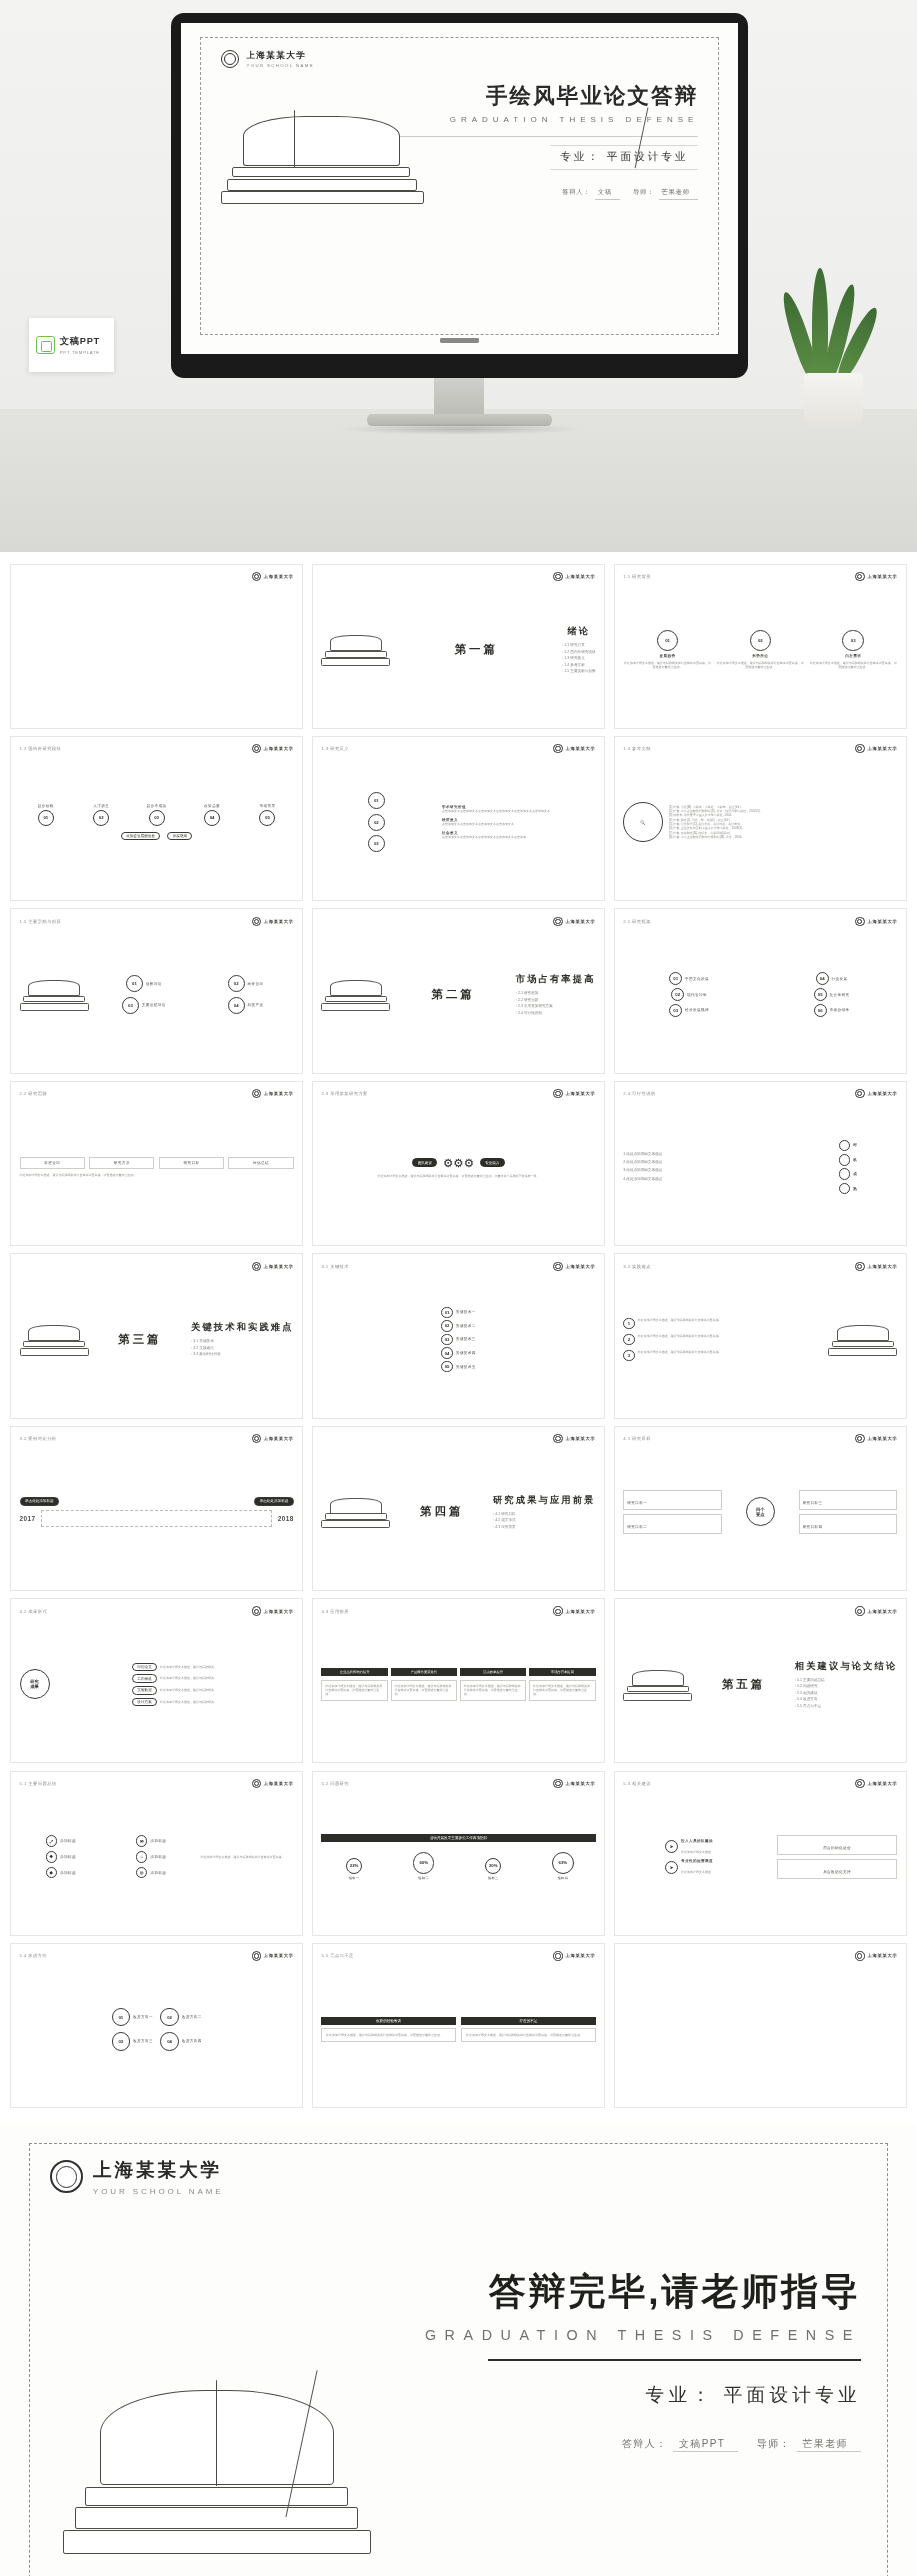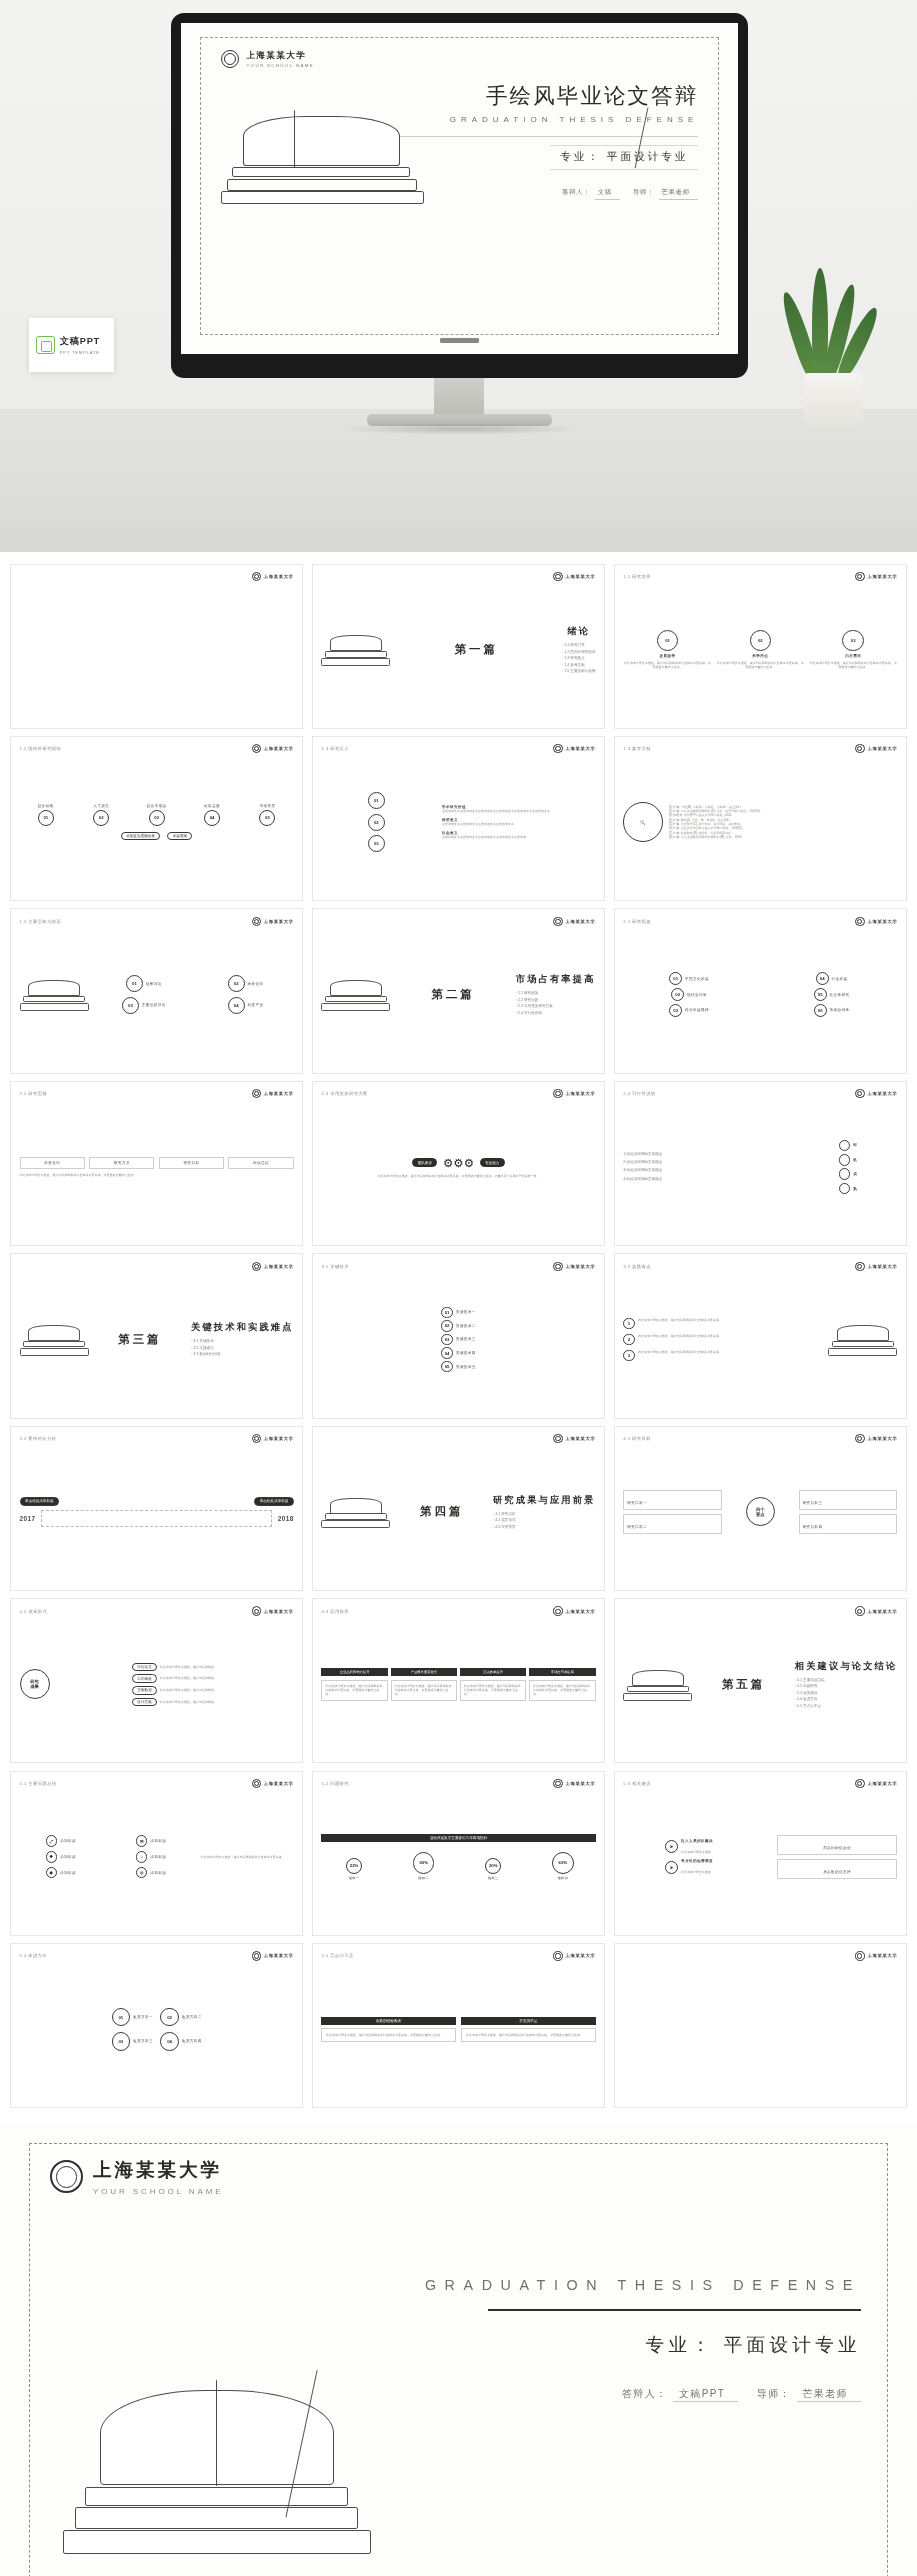--- a/index.html
+++ b/index.html
@@ -60,21 +60,21 @@
 
   
   .s1 {
     position: absolute; inset: 14.3px 18.6px 18.6px 18.6px;
     border: 0.7px dashed #9a9a95;
     padding: 11.5px 20px;
   }
   .s1-top { display:flex; align-items:center; gap:7.2px; }
   .s1-right { text-align: right; margin-top: 13px; }
   .s1-title {
-    font-size: 21.5px; letter-spacing: 2.1px; color:#2a2a2a; font-weight:400;
+    font-size: 21.5px; letter-spacing: 2.1px; color:#2a2a2a; font-weight:700;
   }
   .s1-sub {
     font-size: 8px; letter-spacing: 5px; color:#6e6e6a; margin-top:5px;
   }
   .s1-rule { height:0.7px; background:#cfcfca; margin:11.5px 0 8.6px auto; width: 301px; }
   .s1-major {
     font-size: 10.7px; letter-spacing: 2.9px; color:#333;
     border-top:0.7px solid #d8d8d3; border-bottom:0.7px solid #d8d8d3;
     display:inline-block; padding:4.3px 10px;
   }
@@ -1090,20 +1090,21 @@
 
     <div class="fs-top">
       <span class="badge lg"></span>
       <span>
         <div class="fs-school">上海某某大学</div>
         <div class="fs-school-en">YOUR SCHOOL NAME</div>
       </span>
     </div>
 
     <div class="fs-right">
+      <div class="fs-title">答辩完毕,请老师指导</div>
       <div class="fs-sub">GRADUATION THESIS DEFENSE</div>
       <div class="fs-rule"></div>
       <div class="fs-major">专业： 平面设计专业</div>
       <div class="fs-meta">
         <em style="font-style:normal">答辩人：</em><span>文稿PPT</span>
         <em style="font-style:normal;margin-left:14.3px">导师：</em><span>芒果老师</span>
       </div>
     </div>
 
     <div class="fs-books">

